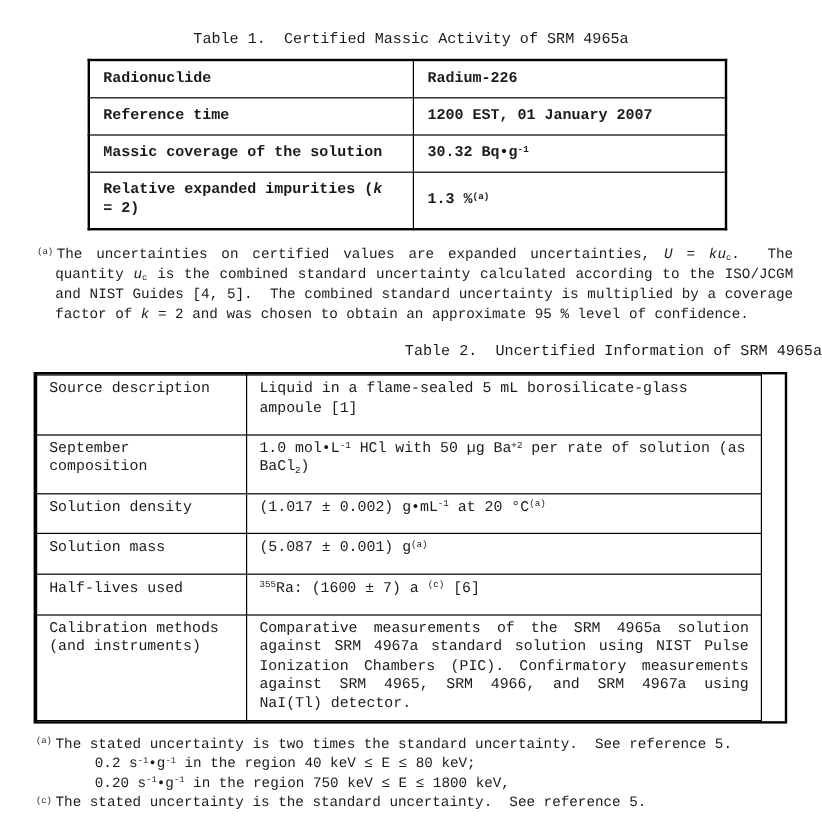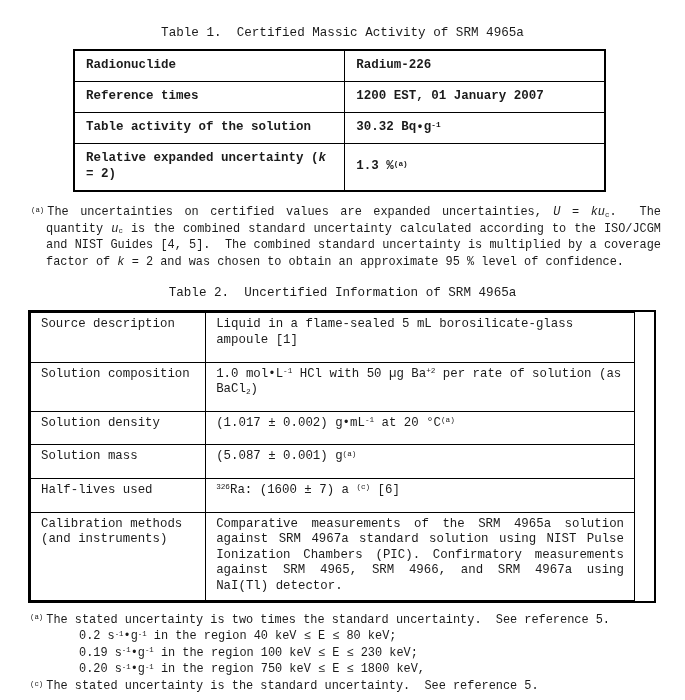--- a/index.html
+++ b/index.html
@@ -12,21 +12,21 @@
     font-family: Liberation Mono, monospace;
     overflow: hidden;
     margin-top: 12px;
   }
   .tbl-title {
     text-align: center;
     font-size: 12.6px;
     margin-top: 14px;
     white-space: pre;
   }
-  .tbl-title.t2 { margin-top: 16px; }
+  .tbl-title.t2 { margin-top: 16px; text-align: right; }
 
   table { border-collapse: collapse; }
   sup {
     font-size: 0.62em;
     line-height: 0;
     vertical-align: baseline;
     position: relative;
     top: -0.45em;
   }
   sub {
@@ -119,72 +119,71 @@
 
   <div class="tbl-title">Table 1.  Certified Massic Activity of SRM 4965a</div>
 
   <table class="table1">
     <tbody>
         <tr>
           <td><span>Radionuclide</span></td>
           <td><span>Radium-226</span></td>
         </tr>
         <tr>
-          <td><span>Reference times</span></td>
+          <td><span>Reference time</span></td>
           <td><span>1200 EST, 01 January 2007</span></td>
         </tr>
         <tr>
-          <td><span>Table activity of the solution</span></td>
+          <td><span>Massic coverage of the solution</span></td>
           <td><span>30.32 Bq•g</span><sup>-1</sup></td>
         </tr>
         <tr>
-          <td><span>Relative expanded uncertainty (</span><i>k</i><span> = 2)</span></td>
+          <td><span>Relative expanded impurities (</span><i>k</i><span> = 2)</span></td>
           <td><span>1.3 %</span><sup>(a)</sup></td>
         </tr>
       </tbody>
   </table>
 
   <div class="fn-t1"><sup class="fnm">(a)</sup><span><span>The uncertainties on certified values are expanded uncertainties, </span><i>U</i><span> = </span><i>ku</i><sub>c</sub><span>.  The quantity </span><i>u</i><sub>c</sub><span> is the combined standard uncertainty calculated according to the ISO/JCGM and NIST Guides [4, 5].  The combined standard uncertainty is multiplied by a coverage factor of </span><i>k</i><span> = 2 and was chosen to obtain an approximate 95 % level of confidence.</span></span></div>
 
   <div class="tbl-title t2">Table 2.  Uncertified Information of SRM 4965a</div>
 
   <div class="t2-frame">
     <table class="table2">
       <tbody>
           <tr>
             <td><span>Source description</span></td>
             <td><span>Liquid in a flame-sealed 5 mL borosilicate-glass ampoule [1]</span></td>
           </tr>
           <tr>
-            <td><span>Solution composition</span></td>
+            <td><span>September composition</span></td>
             <td><span>1.0 mol•L</span><sup>-1</sup><span> HCl with 50 µg Ba</span><sup>+2</sup><span> per rate of solution (as BaCl</span><sub>2</sub><span>)</span></td>
           </tr>
           <tr>
             <td><span>Solution density</span></td>
             <td><span>(1.017 ± 0.002) g•mL</span><sup>-1</sup><span> at 20 °C</span><sup>(a)</sup></td>
           </tr>
           <tr>
             <td><span>Solution mass</span></td>
             <td><span>(5.087 ± 0.001) g</span><sup>(a)</sup></td>
           </tr>
           <tr>
             <td><span>Half-lives used</span></td>
-            <td><sup>326</sup><span>Ra: (1600 ± 7) a </span><sup>(c)</sup><span> [6]</span></td>
+            <td><sup>355</sup><span>Ra: (1600 ± 7) a </span><sup>(c)</sup><span> [6]</span></td>
           </tr>
           <tr>
             <td><span>Calibration methods</span><br><span>(and instruments)</span></td>
             <td><span>Comparative measurements of the SRM 4965a solution against SRM 4967a standard solution using NIST Pulse Ionization Chambers (PIC).  Confirmatory measurements against SRM 4965, SRM 4966, and SRM 4967a using NaI(Tl) detector.</span></td>
           </tr>
         </tbody>
     </table>
   </div>
 
   <div class="bottom-notes">
     <div class="bfn"><sup class="fnm">(a)</sup><span><span>The stated uncertainty is two times the standard uncertainty.  See reference 5.</span></span></div>
 
     <div class="bfn-sub"><span>0.2 s</span><sup>-1</sup><span>•g</span><sup>-1</sup><span> in the region 40 keV ≤ E ≤ 80 keV;</span></div>
-    <div class="bfn-sub"><span>0.19 s</span><sup>-1</sup><span>•g</span><sup>-1</sup><span> in the region 100 keV ≤ E ≤ 230 keV;</span></div>
     <div class="bfn-sub"><span>0.20 s</span><sup>-1</sup><span>•g</span><sup>-1</sup><span> in the region 750 keV ≤ E ≤ 1800 keV,</span></div>
 
     <div class="bfn"><sup class="fnm">(c)</sup><span><span>The stated uncertainty is the standard uncertainty.  See reference 5.</span></span></div>
   </div>
 
 </div>
 
 </body></html>

